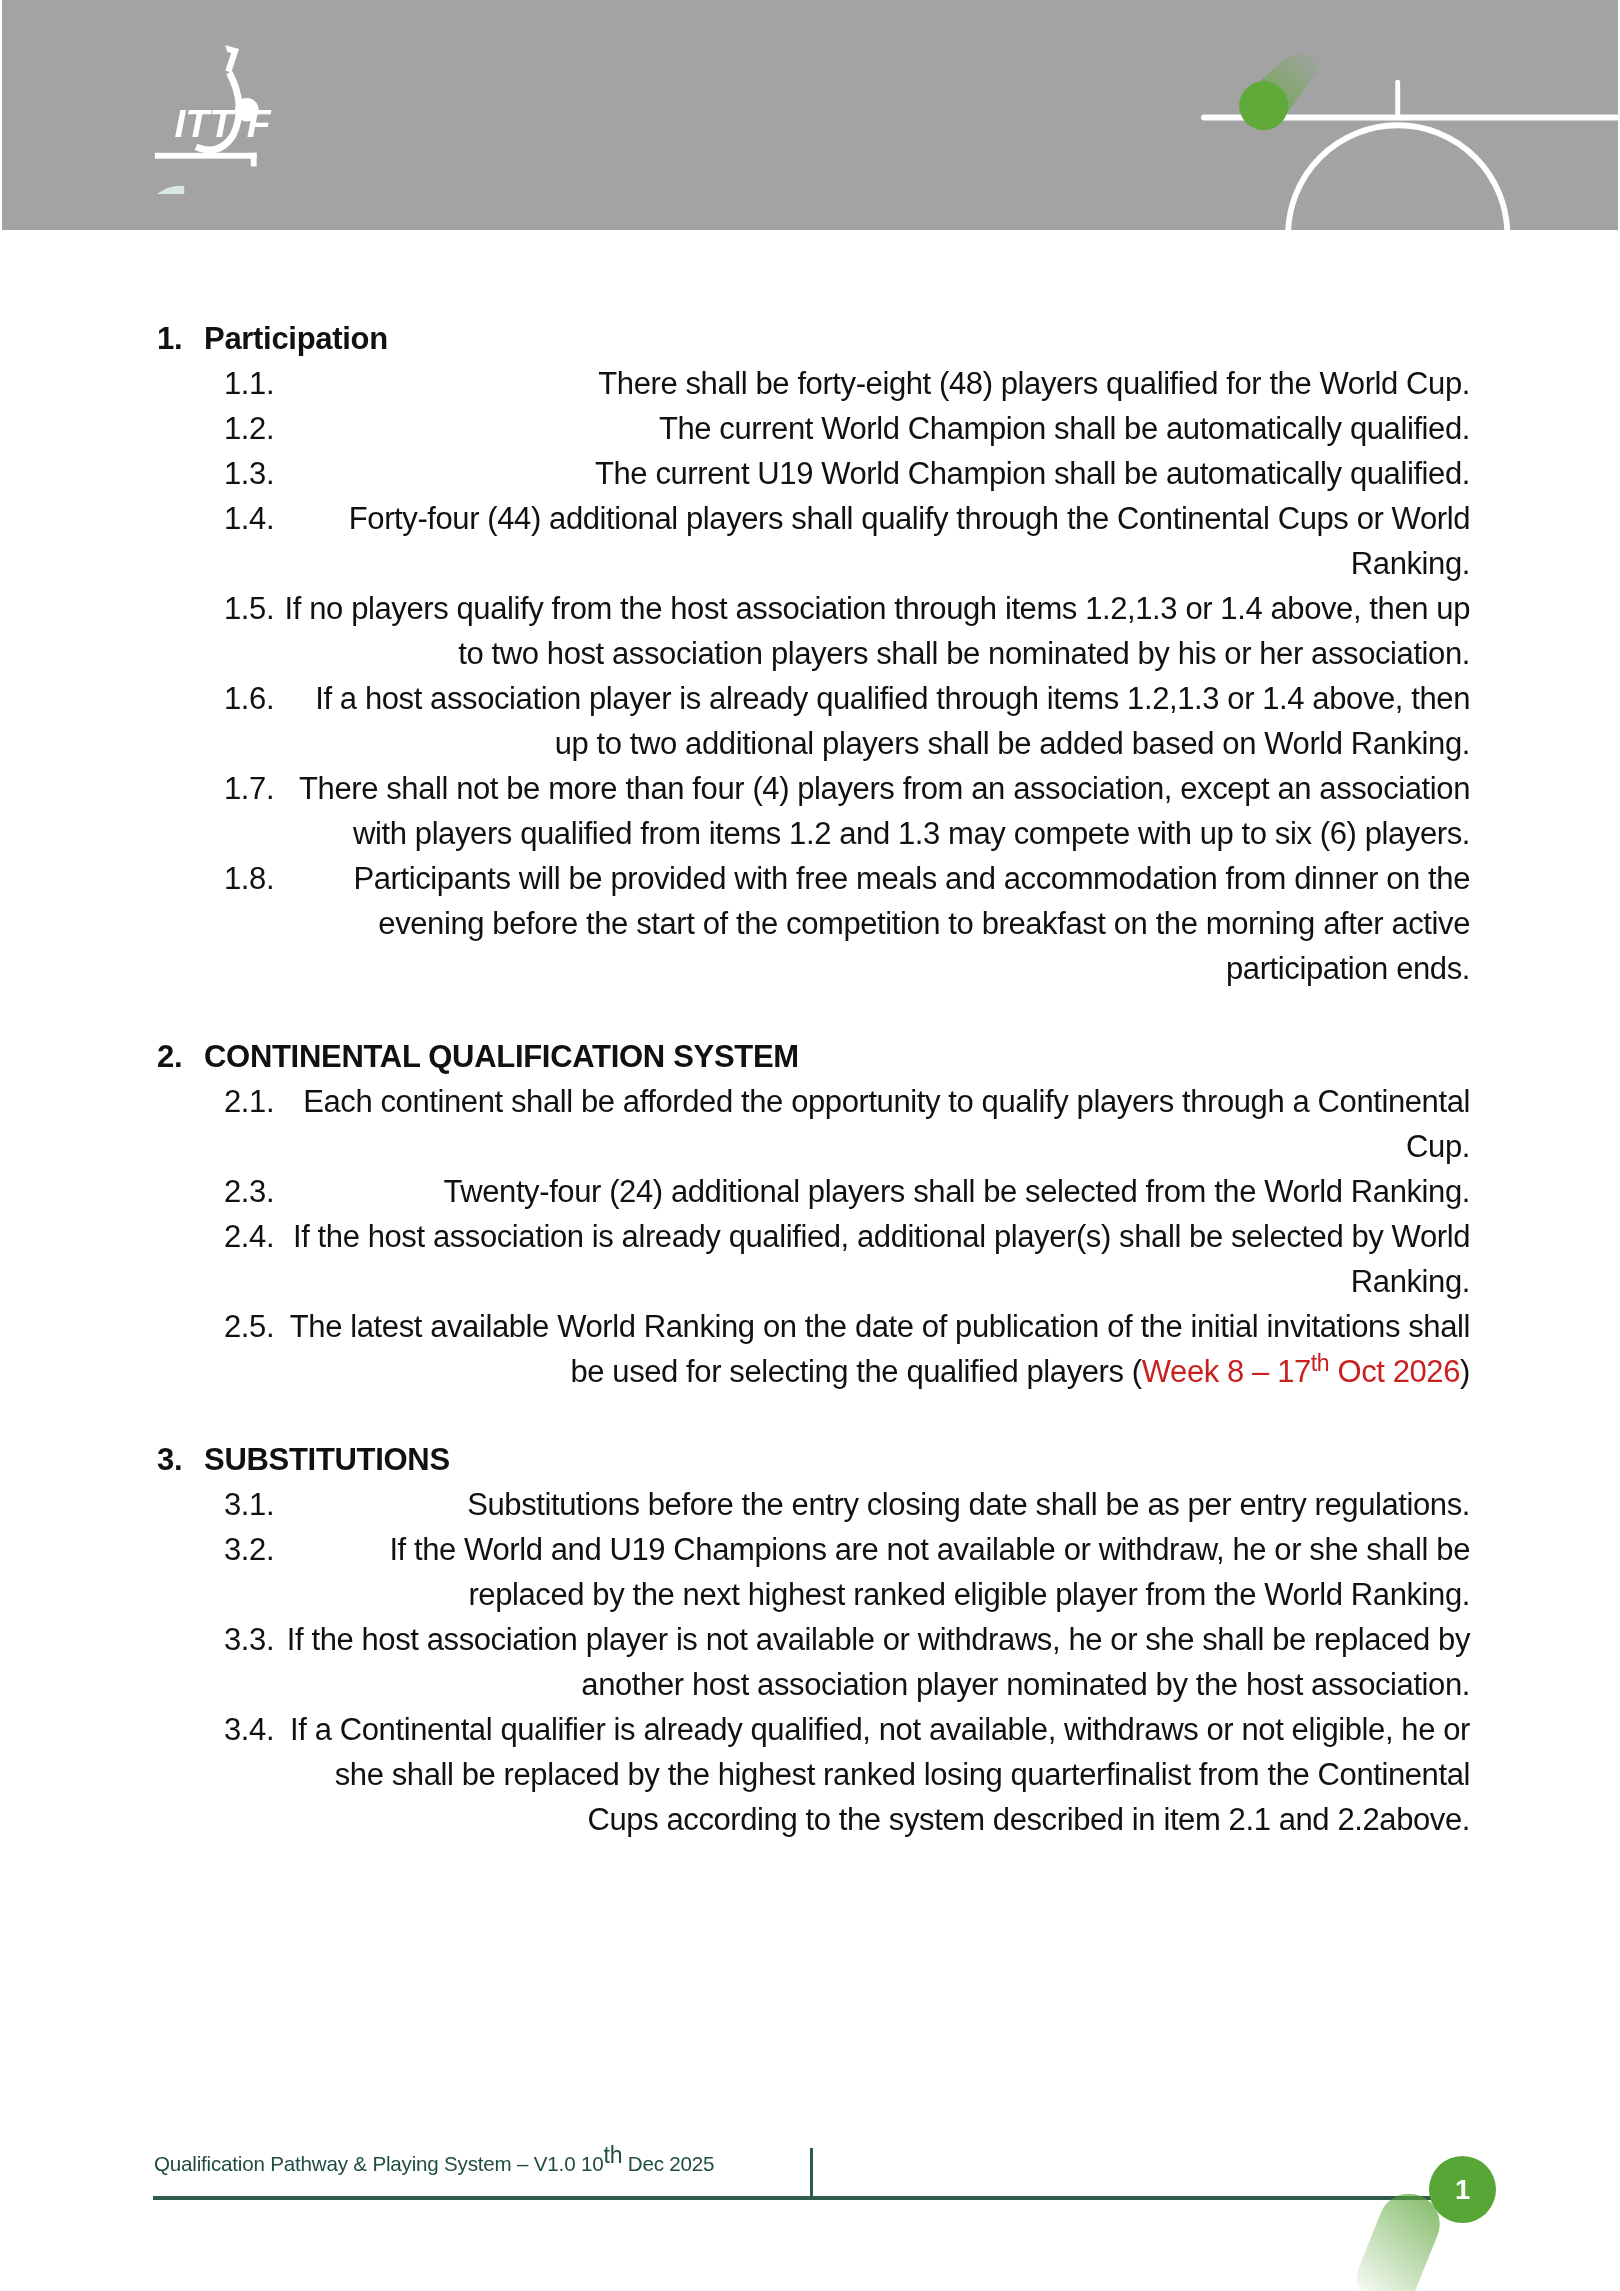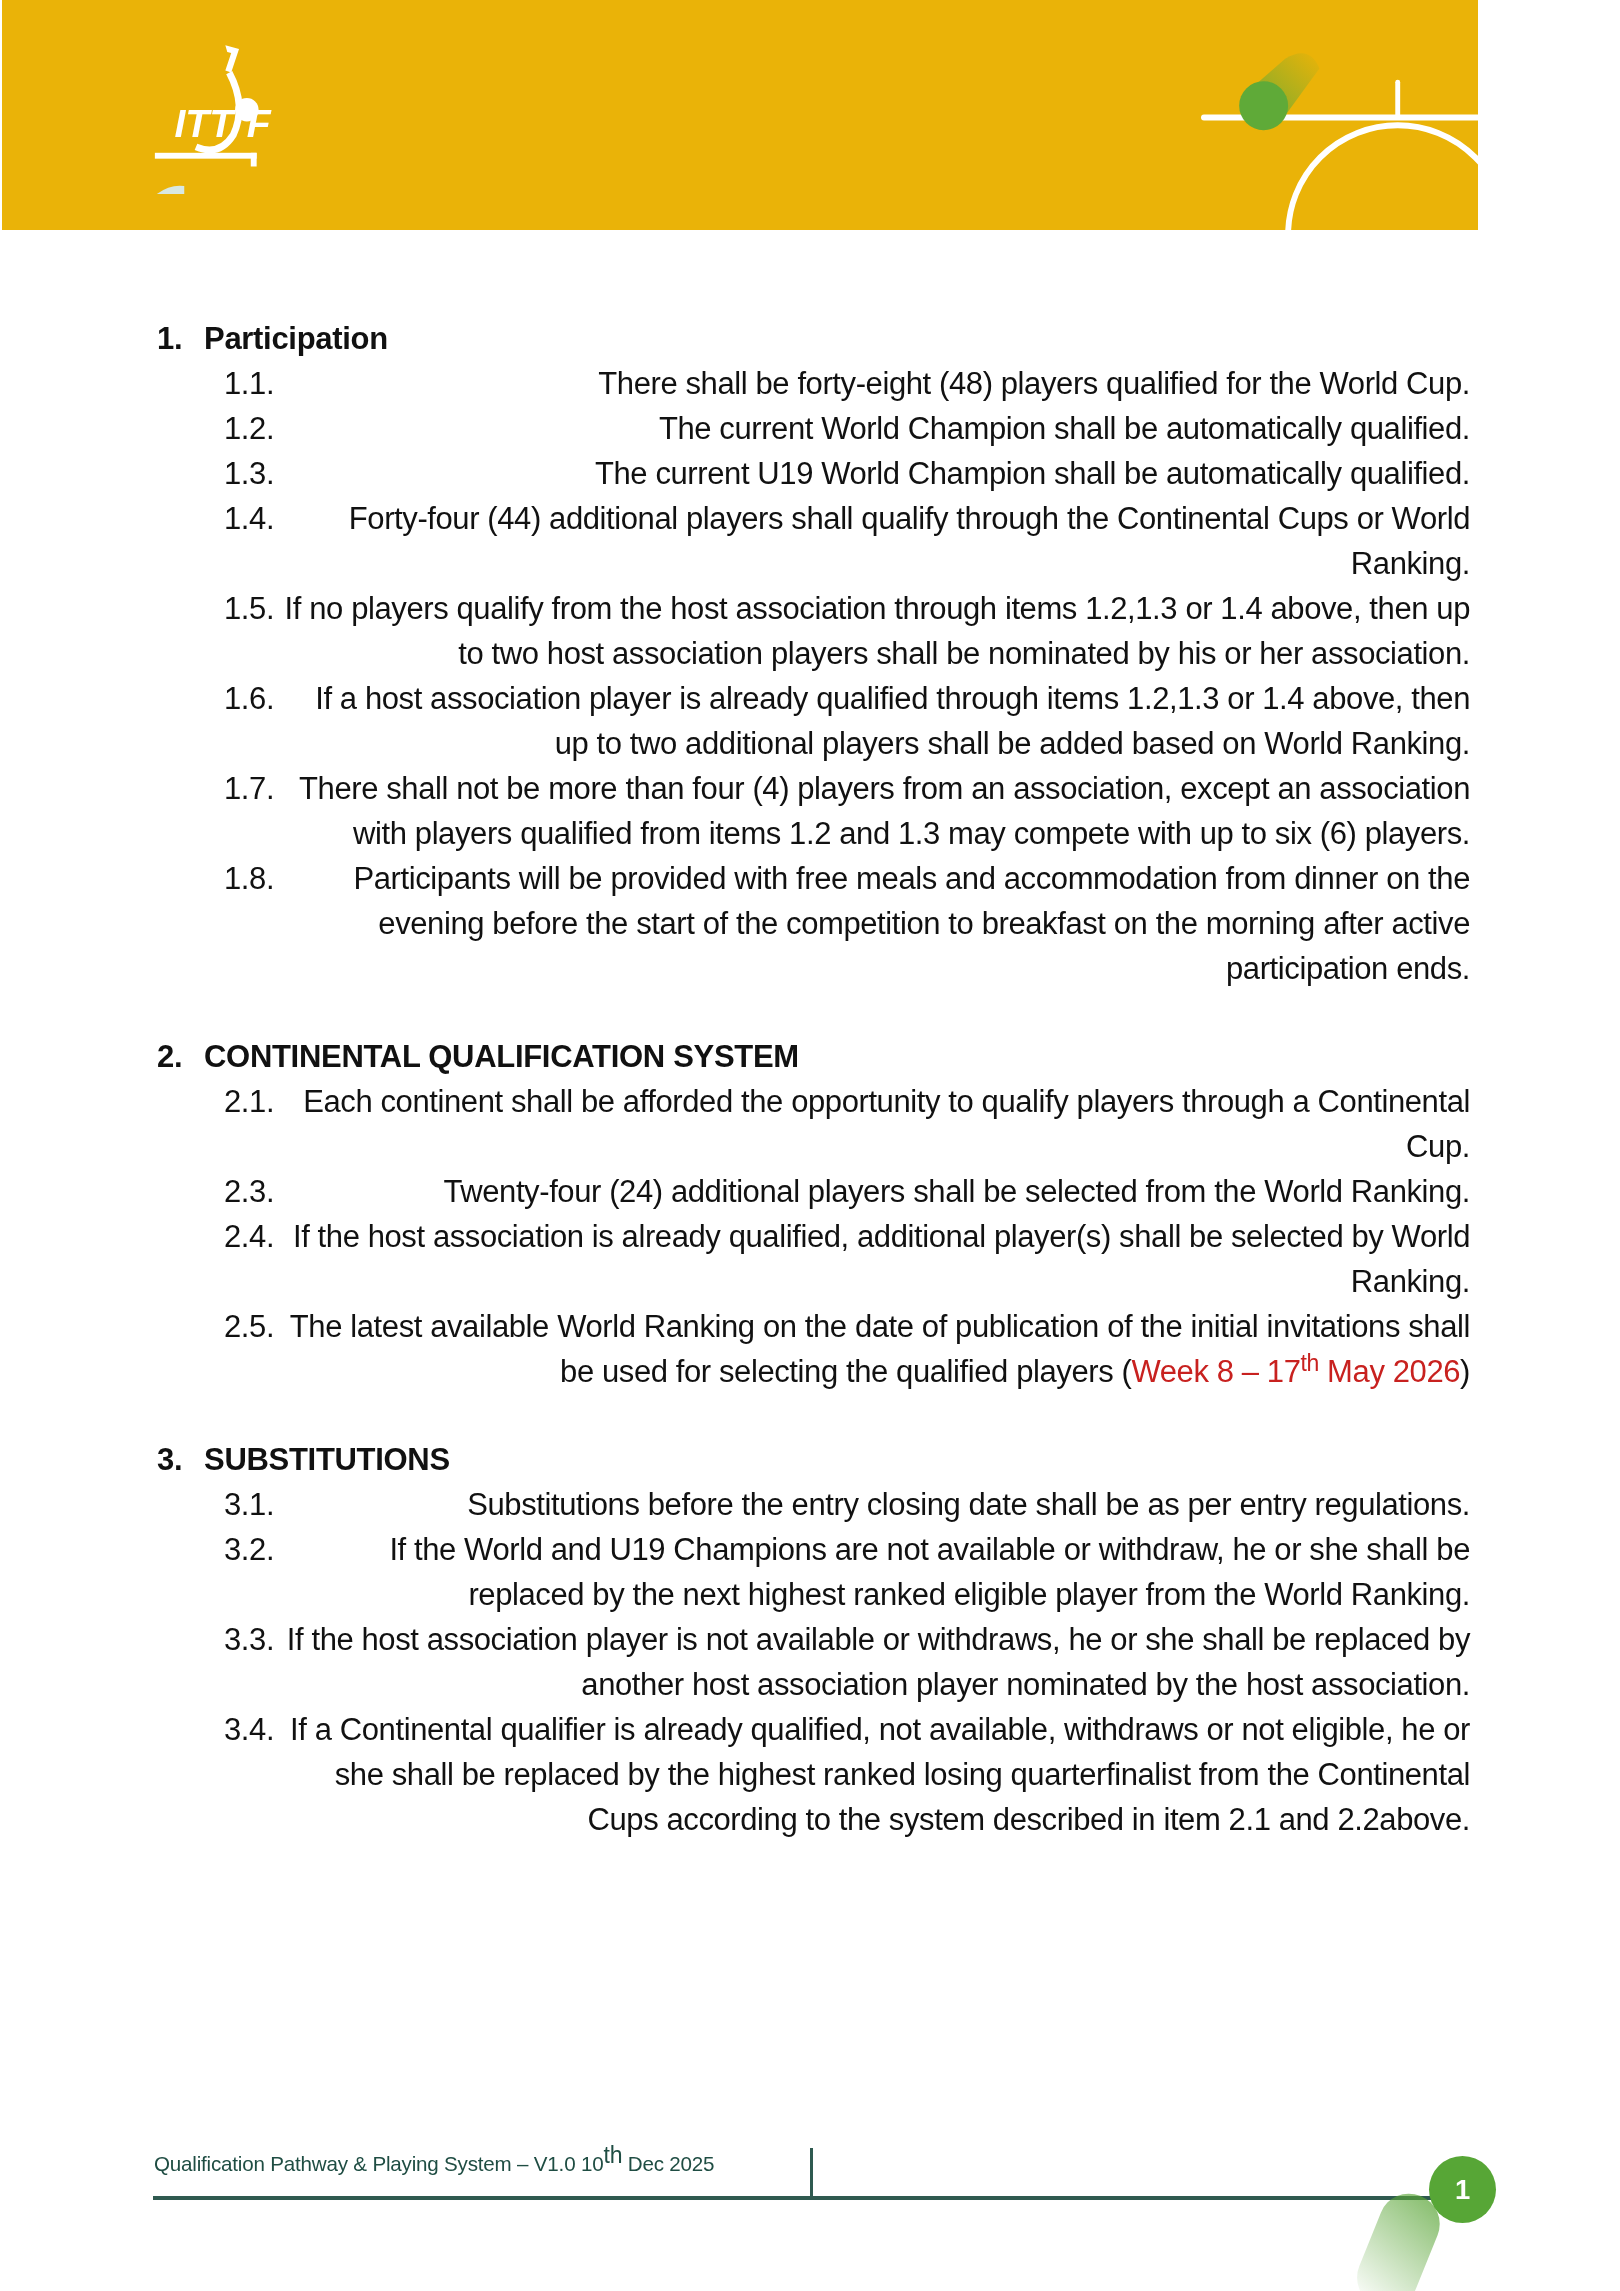--- a/index.html
+++ b/index.html
@@ -1,18 +1,18 @@
 <!DOCTYPE html>
 <html><head>
 <meta charset="utf-8">
 <style>
   html, body { margin: 0; padding: 0; background: #ffffff; }
   body { width: 1620px; height: 2292px; position: relative; overflow: hidden;
          font-family: "Liberation Sans", sans-serif; color: #111; }
-  .header { position: absolute; left: 2px; top: 0; width: 1476px; height: 230px; background: #eab308; overflow: hidden; }
+  .header { position: absolute; left: 2px; top: 0; width: 1616px; height: 230px; background: #a3a3a3; overflow: hidden; }
   .logo { position: absolute; left: 147px; top: 37px; width: 137px; height: 167px; }
   .deco { position: absolute; left: 0; top: 0; width: 1616px; height: 230px; }
   .content { position: absolute; left: 157px; top: 316px; width: 1313px; }
   .sec { margin: 0 0 43px 0; }
   .sec-head { font-weight: bold; font-size: 31px; line-height: 45px; display: flex; letter-spacing: -0.3px; }
   .sec-num { width: 47px; }
   .item { display: flex; font-size: 31px; line-height: 45px; padding-left: 47px; letter-spacing: -0.4px; }
   .item-num { width: 59px; flex: none; margin-left: 20px; }
   .item-text { flex: 1; text-align: right; }
   .red { color: #c8211f; }
@@ -106,21 +106,21 @@
     <div class="item">
         <span class="item-num">2.3.</span>
         <span class="item-text">Twenty-four (24) additional players shall be selected from the World Ranking.</span>
       </div>
     <div class="item">
         <span class="item-num">2.4.</span>
         <span class="item-text">If the host association is already qualified, additional player(s) shall be selected by World Ranking.</span>
       </div>
     <div class="item">
         <span class="item-num">2.5.</span>
-        <span class="item-text"><span>The latest available World Ranking on the date of publication of the initial invitations shall be used for selecting the qualified players (</span><span class="red"><span>Week 8 – 17</span><sup>th</sup><span> May 2026</span></span><span>)</span></span>
+        <span class="item-text"><span>The latest available World Ranking on the date of publication of the initial invitations shall be used for selecting the qualified players (</span><span class="red"><span>Week 8 – 17</span><sup>th</sup><span> Oct 2026</span></span><span>)</span></span>
       </div>
   </div>
 
   <div class="sec">
     <div class="sec-head">
       <span class="sec-num">3.</span>
       <span>SUBSTITUTIONS</span>
     </div>
     <div class="item">
         <span class="item-num">3.1.</span>

